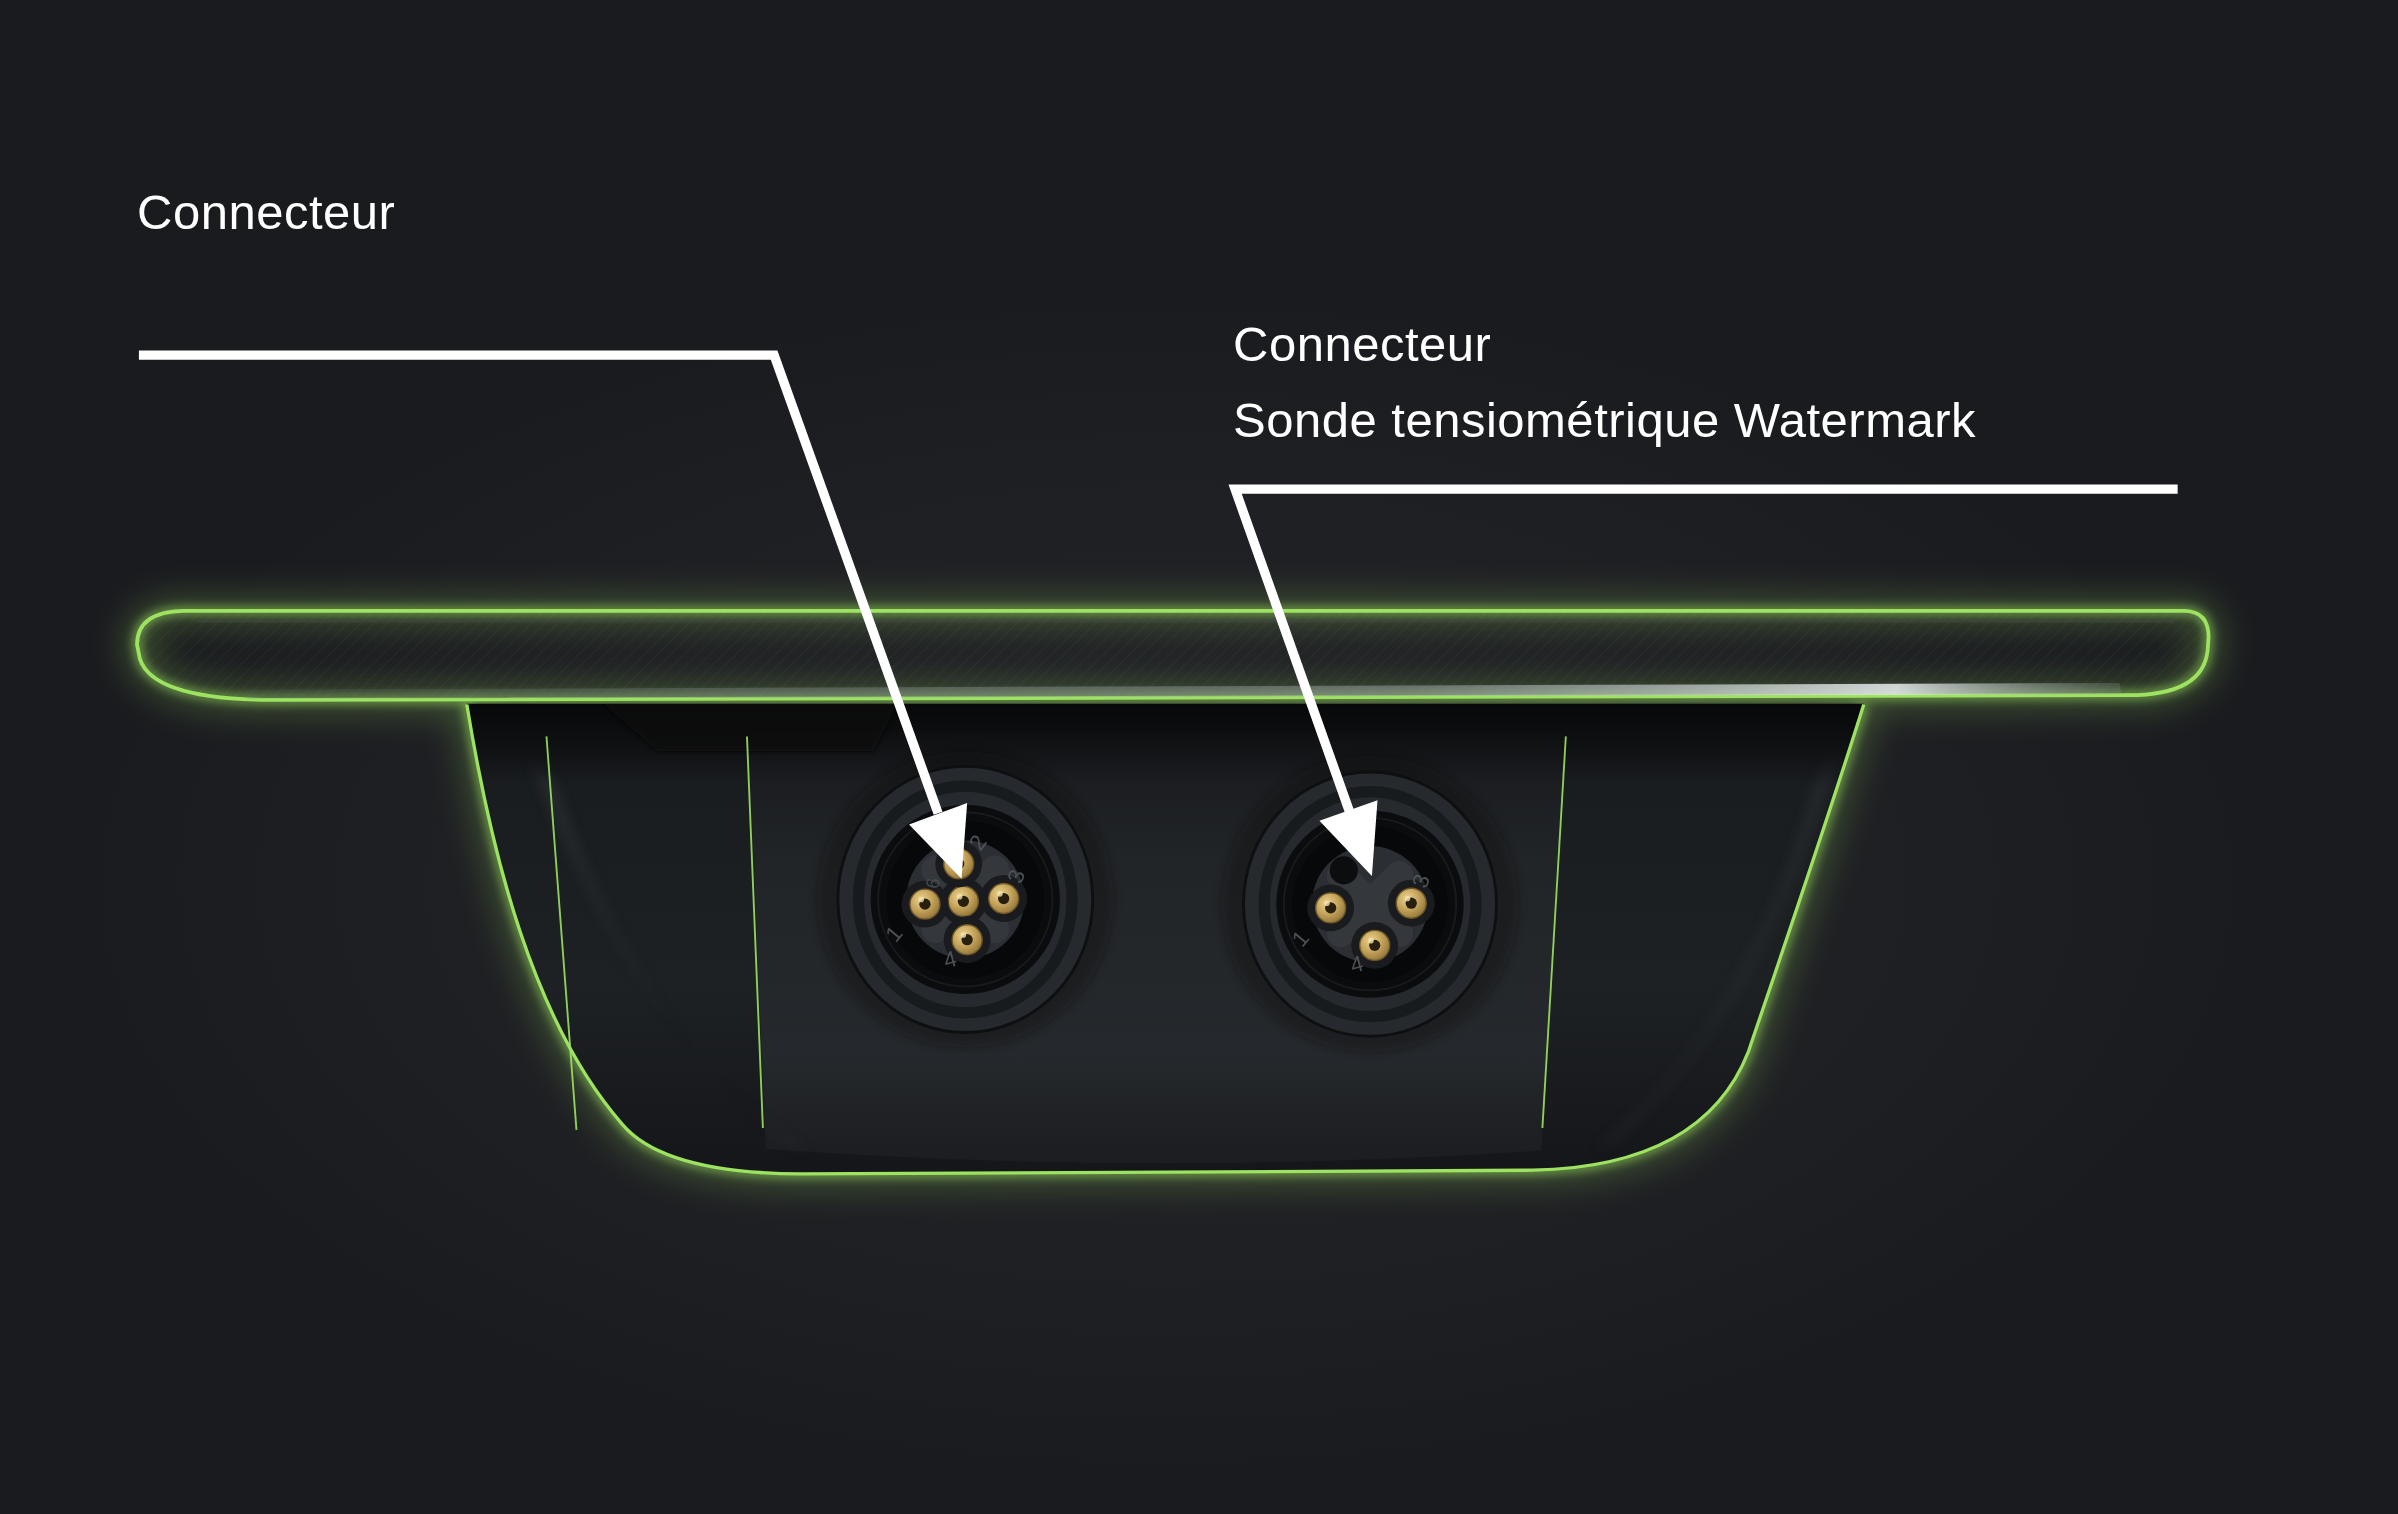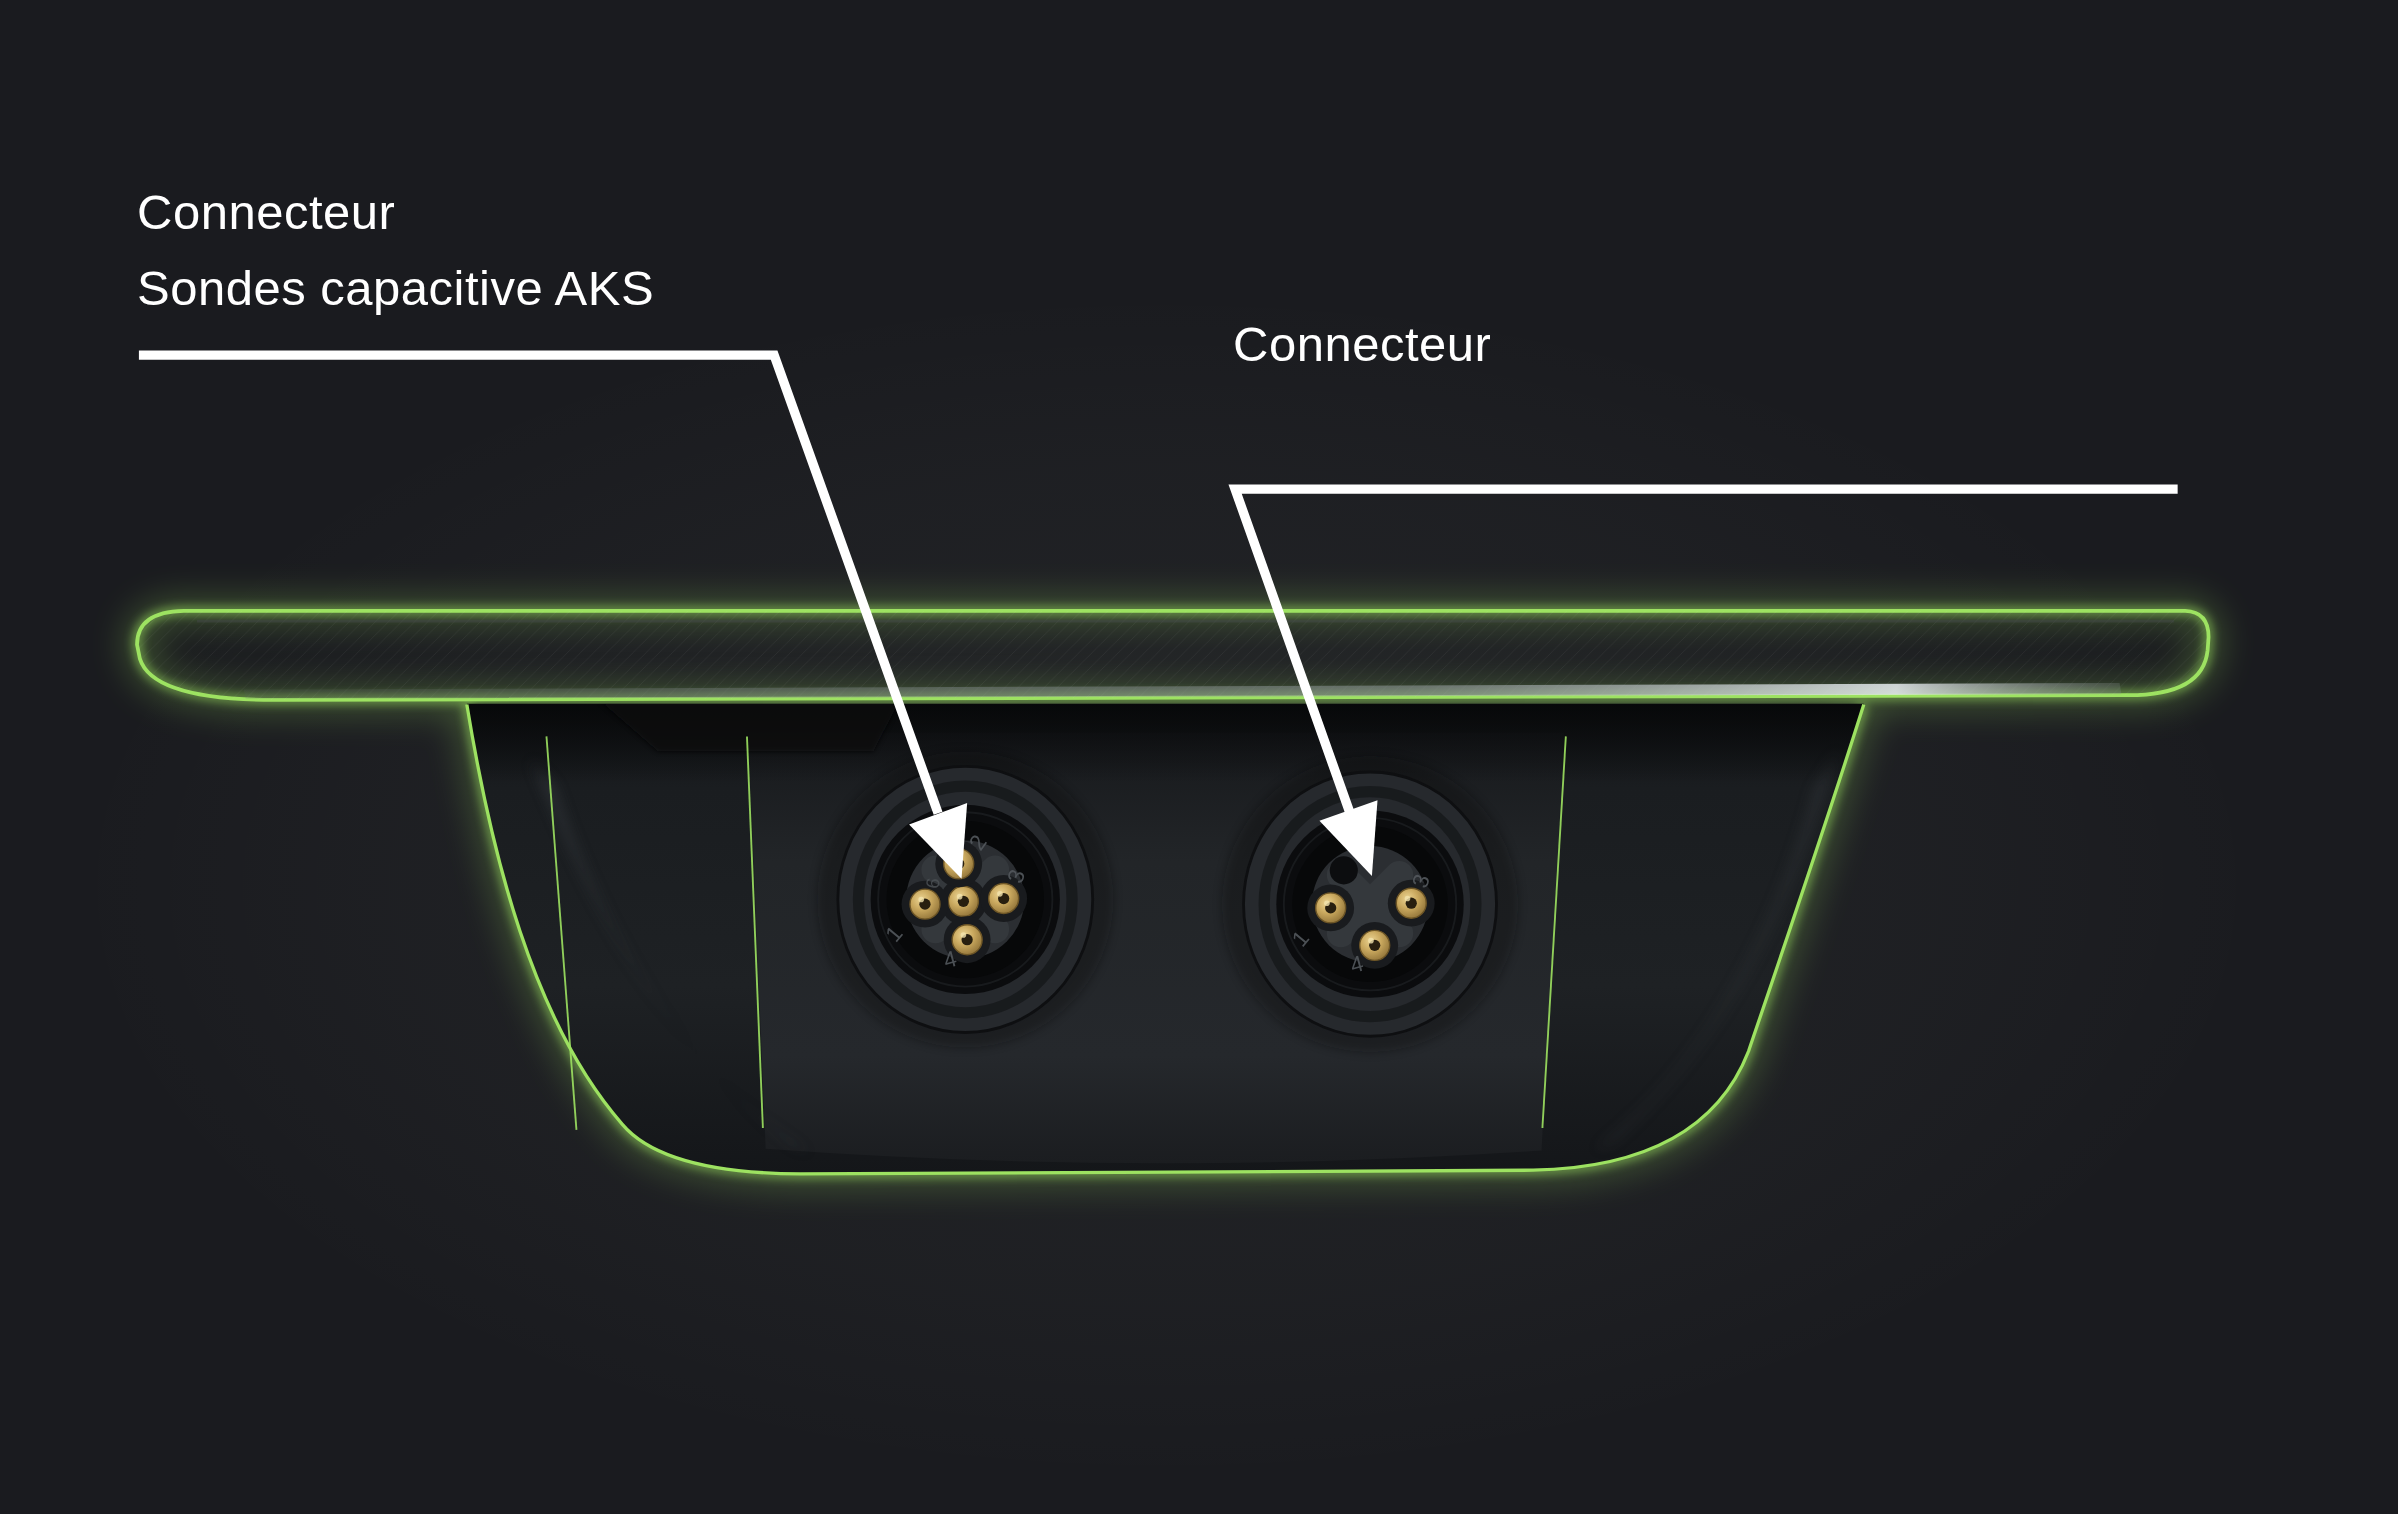--- a/index.html
+++ b/index.html
@@ -246,20 +246,20 @@
       <polygon class="white-fill" points="1026,938 970,880 1032,857"></polygon>
     </g>
     <g>
       <polyline class="white-line" stroke-width="10" stroke-linejoin="miter" points="2324,522 1318,522 1440,866"></polyline>
       <polygon class="white-fill" points="1464,935 1408,876 1470,854"></polygon>
     </g>
   </svg>
 
   <div class="callout callout-aks">
     <div>Connecteur</div>
-    <div>Sondes capacitive AKS</div>
   </div>
   <div class="callout callout-watermark">
     <div>Connecteur</div>
+    <div>Sonde tensiométrique Watermark</div>
   </div>
 
 </div>
 
 
 </body></html>

